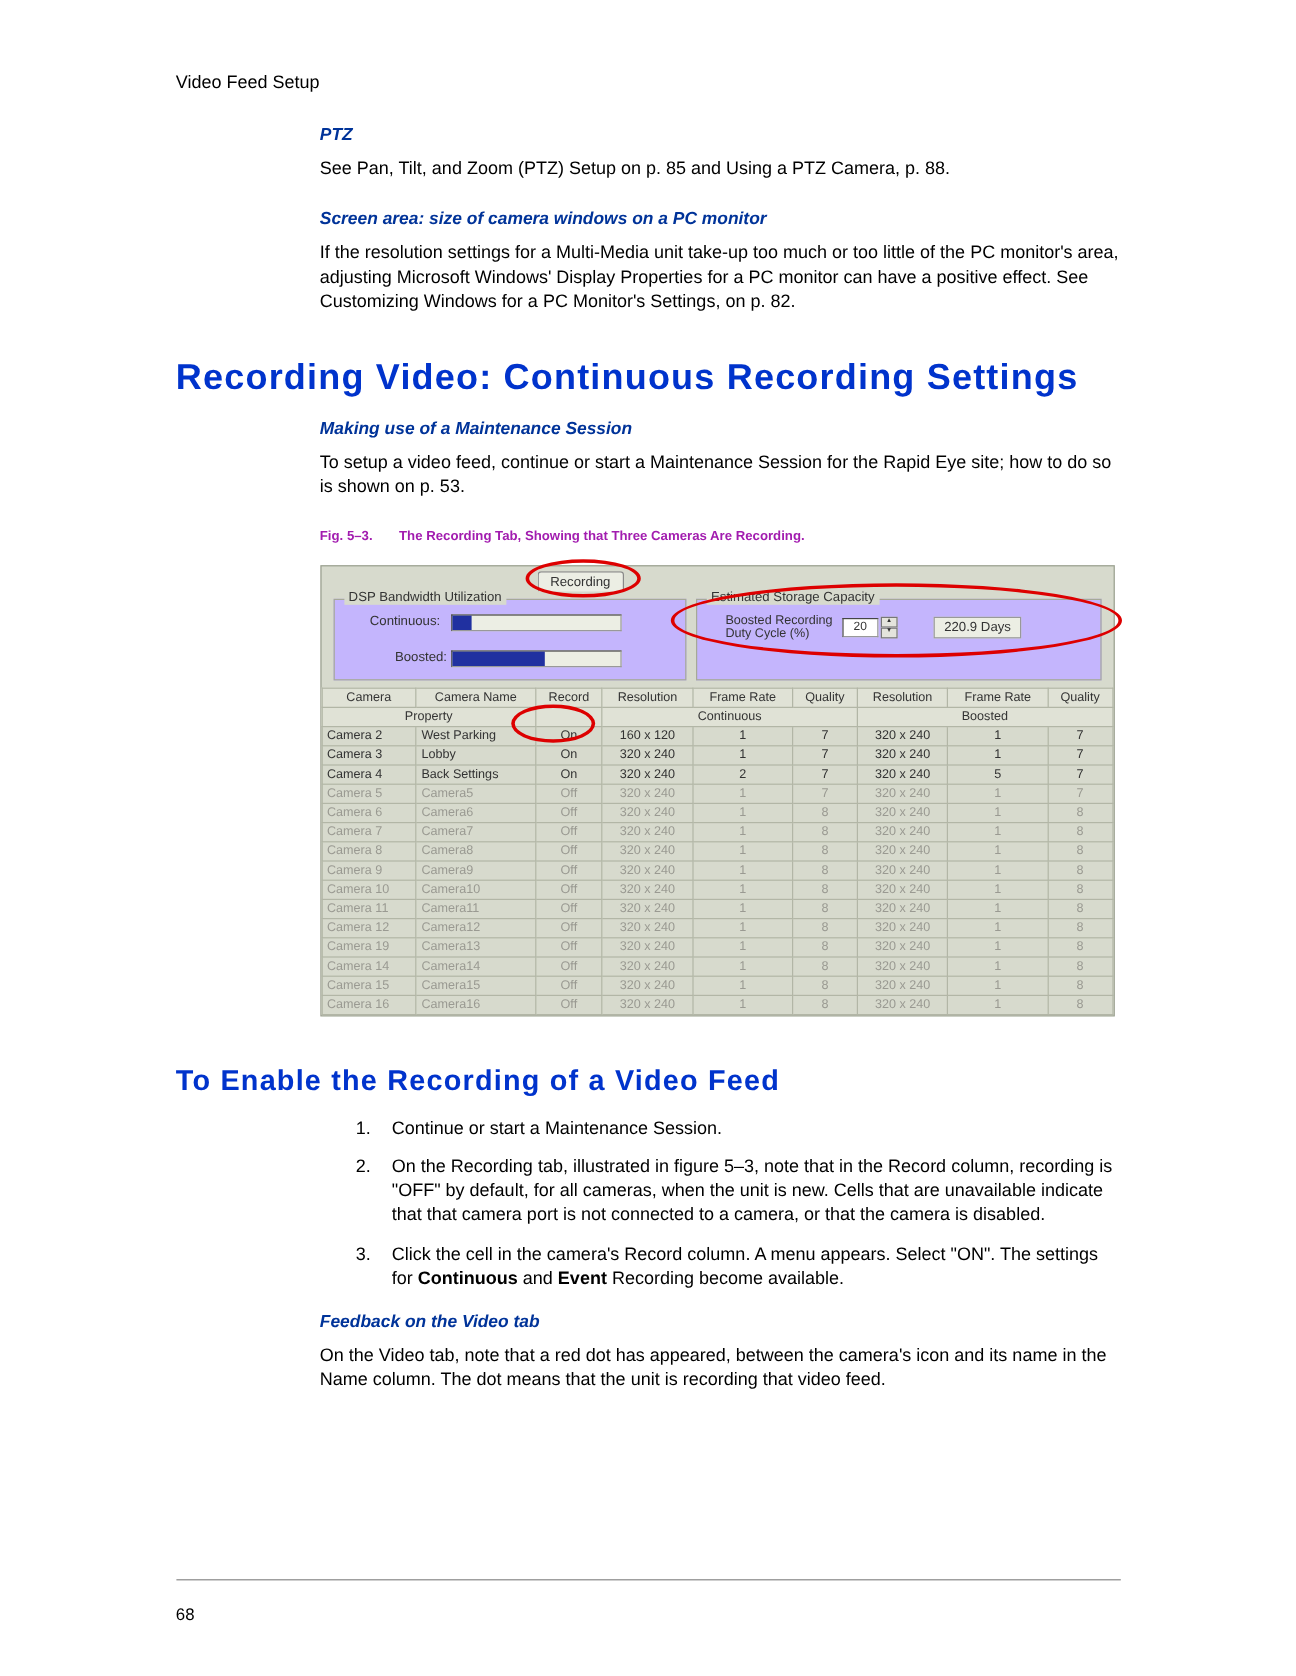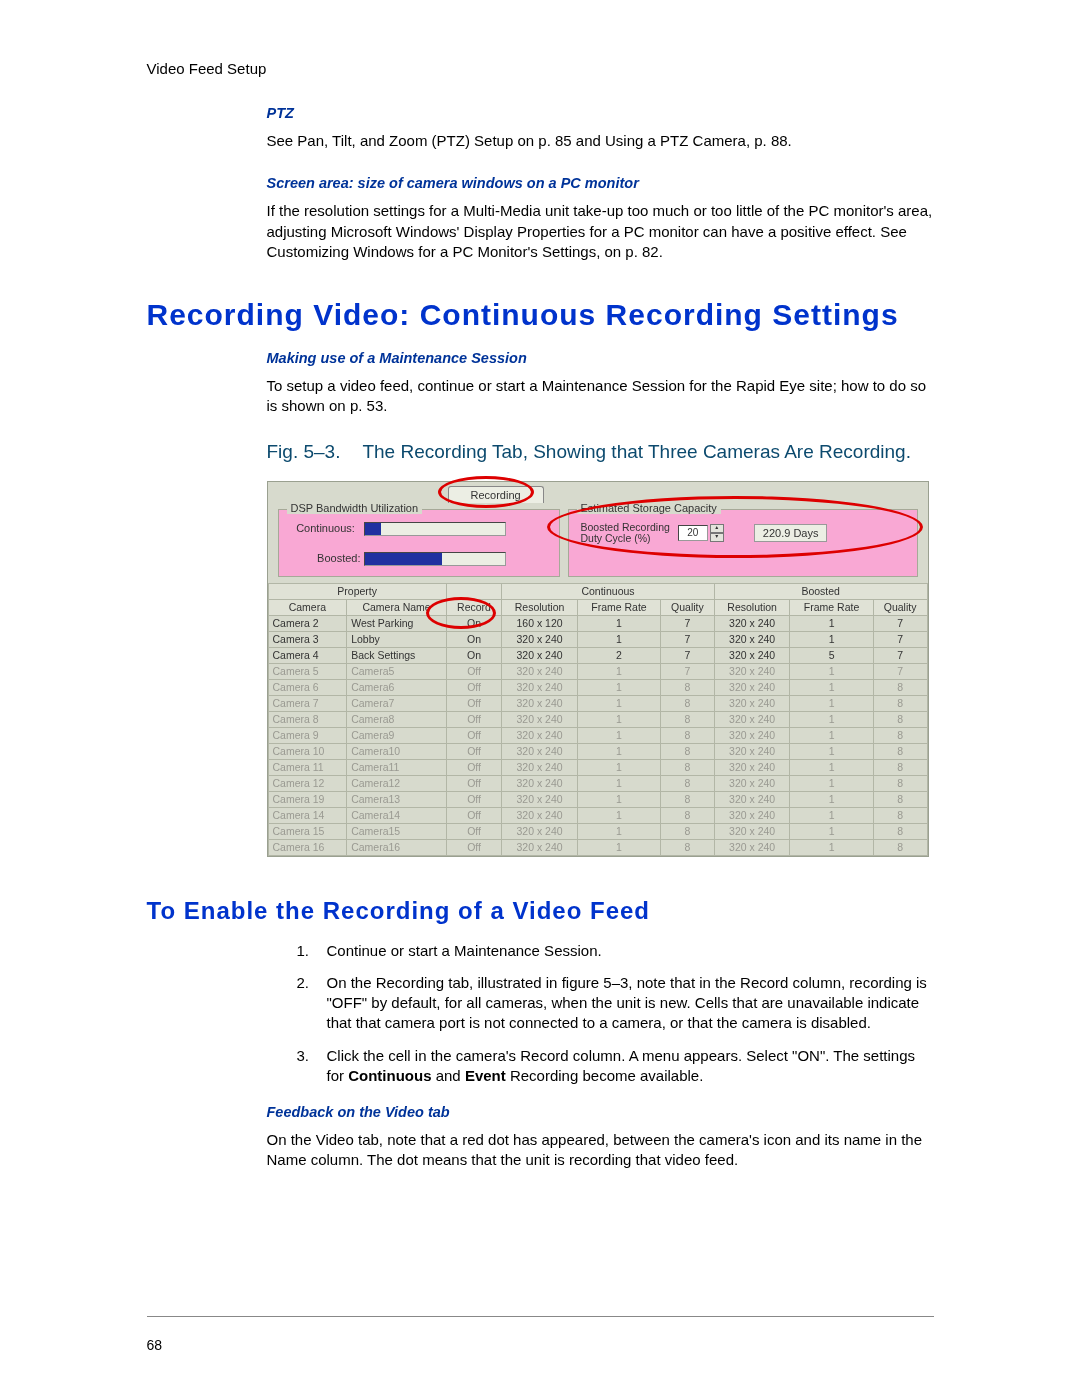--- a/index.html
+++ b/index.html
@@ -43,23 +43,23 @@
     font-weight: bold;
   }
   h2.sub-heading {
     color: #0033cc;
     font-size: 24px;
     letter-spacing: 1px;
     margin: 40px 0 16px 0;
     font-weight: bold;
   }
   .fig-caption {
-    color: #0c4a6e;
-    font-weight: normal;
-    font-size: 19px;
+    color: #a21caf;
+    font-weight: bold;
+    font-size: 11px;
     margin: 12px 0 18px 0;
   }
   .fig-caption .figpad { display:inline-block; width:22px; }
   .list-indent {
     margin-left: 150px;
     font-size: 15px;
     line-height: 1.35;
   }
   .list-item { display:flex; margin-bottom:12px; }
   .list-num { width:30px; flex:none; }
@@ -85,40 +85,40 @@
     border: 1px solid #9aa090;
     font-size: 11px;
     color:#333;
   }
   .tab-row { padding:4px 0 0 180px; }
   .tab {
     display:inline-block;
     background:#eceee4;
     border:1px solid #888;
     border-bottom:none;
-    padding:2px 22px;
+    padding:2px 10px;
     font-size:11px;
     border-radius:3px 3px 0 0;
   }
   .red-ellipse {
     position:absolute;
     border:3px solid #d00;
     border-radius:50%;
     pointer-events:none;
   }
   .panel-top {
     display:flex;
     gap:8px;
     padding:6px 10px;
   }
   .group-box {
     border:1px solid #a6a998;
-    padding:6px 8px 10px 12px;
+    padding:6px 8px 10px 24px;
     position:relative;
-    background:#f9a8d4;
+    background:#c4b5fd;
   }
   .group-title {
     position:absolute;
     top:-8px; left:8px;
     background:#d7dacd;
     padding:0 4px;
     font-size:11px;
   }
   .bar-bg {
     display:inline-block;
@@ -229,36 +229,36 @@
         <span class="days-box">220.9 Days</span>
       </div>
       <span class="red-ellipse" style="left:-22px;top:-14px;width:370px;height:56px;"></span>
     </div>
   </div>
 
   <div style="position:relative;">
   <table class="cam-table">
     <thead>
       <tr>
-        <th colspan="2">Property</th>
-        <th></th>
-        <th colspan="3">Continuous</th>
-        <th colspan="3">Boosted</th>
-      </tr>
-      <tr>
         <th>Camera</th>
         <th>Camera Name</th>
         <th>Record</th>
         <th>Resolution</th>
         <th>Frame Rate</th>
         <th>Quality</th>
         <th>Resolution</th>
         <th>Frame Rate</th>
         <th>Quality</th>
       </tr>
+      <tr>
+        <th colspan="2">Property</th>
+        <th></th>
+        <th colspan="3">Continuous</th>
+        <th colspan="3">Boosted</th>
+      </tr>
     </thead>
     <tbody id="cam-body">
             <tr>
               <td>Camera 2</td>
               <td>West Parking</td>
               <td class="center">On</td>
               <td class="center">160 x 120</td>
               <td class="center">1</td>
               <td class="center">7</td>
               <td class="center">320 x 240</td>

